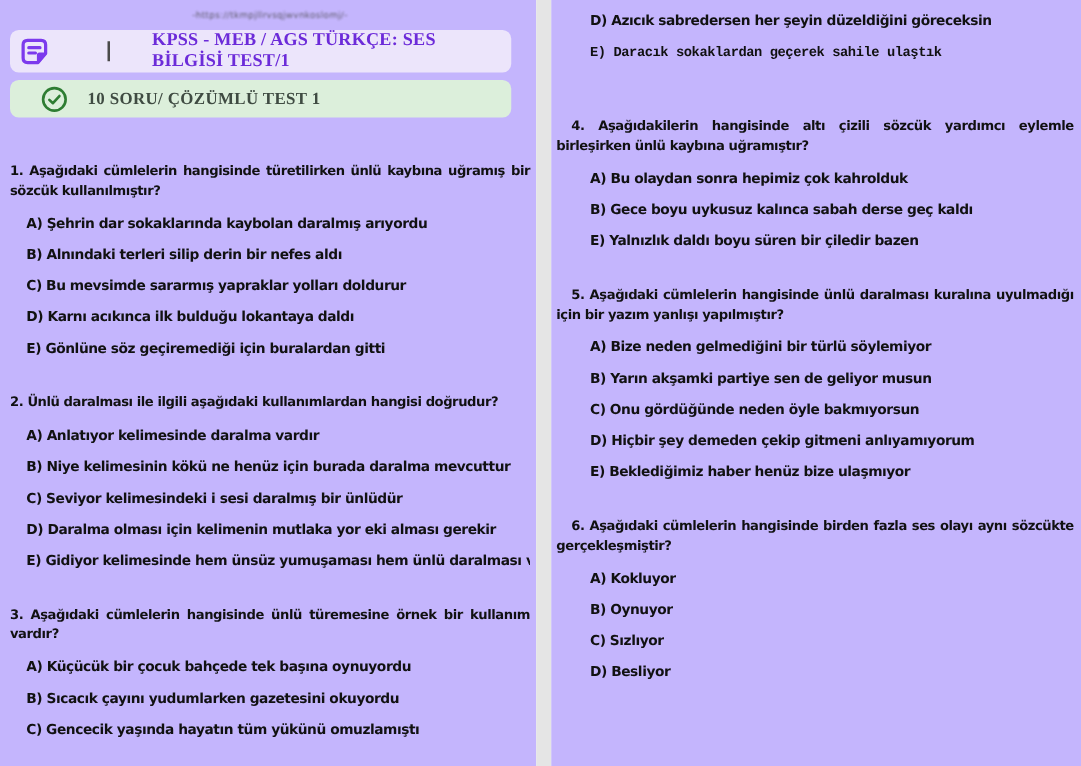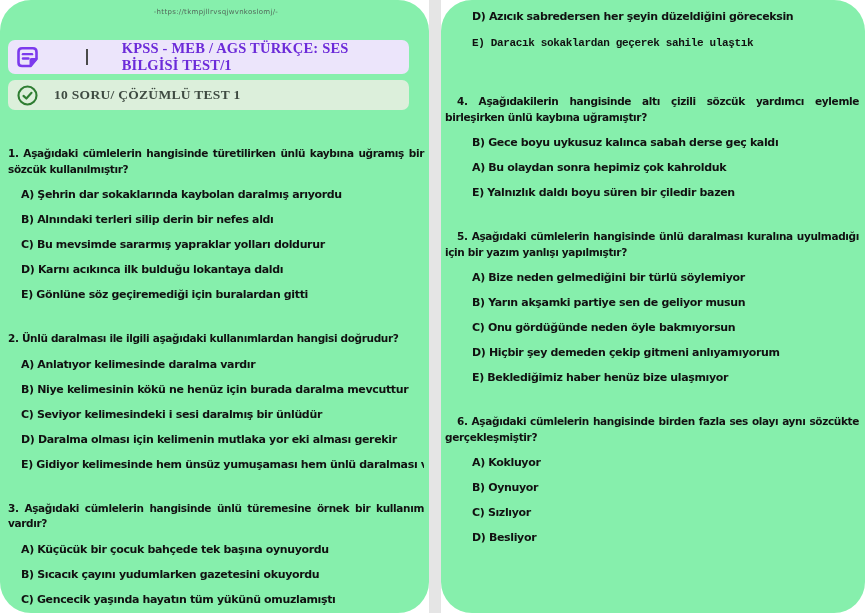--- a/index.html
+++ b/index.html
@@ -1,21 +1,21 @@
 <!DOCTYPE html>
 <html><head>
 <meta charset="utf-8">
 <style>
   * { margin:0; padding:0; box-sizing:border-box; }
   html,body { width:865px; height:613px; background:#ffffff; overflow:hidden; }
   body { font-family:"DejaVu Sans", sans-serif; color:#111; }
 
   .page { display:flex; width:865px; height:613px; }
 
-  .col { background:#86efac;border-radius:31px; }
+  .col { background:#c4b5fd; }
   .col-left  { width:429px; padding:0 5px 0 8px; }
   .divider   { width:12px; background:#e5e5e5; height:613px; flex:0 0 auto; }
   .col-right { width:424px; padding:9px 6px 0 4px; }
 
   
   .watermark {
     margin:8px auto 0 auto;
     text-align:center;
     font-size:7px;
     color:#444;
@@ -23,22 +23,22 @@
     filter:blur(0.7px);
     opacity:0.8;
     height:12px;
   }
 
   
   .badge {
     display:flex; align-items:center;
     width:401px; border-radius:7px;
   }
-  .badge-purple { margin-top:20px; height:34px; background:#ece5fb; padding-left:6px;gap:33px; }
-  .badge-green  { margin-top:6px; height:30px; background:#dcefdb; padding-left:8px; }
+  .badge-purple { margin-top:4px; height:34px; background:#ece5fb; padding-left:6px;gap:33px; }
+  .badge-green  { margin-top:6px; height:30px; background:#dcefdb; padding-left:24px; }
   .badge .icon { display:inline-flex; flex:0 0 auto; }
   .badge-purple .icon { margin-right:12px; }
   .badge-green  .icon { margin-right:15px; }
   .badge-title {
     font-family:"Liberation Serif", serif;
     font-weight:bold; font-size:14.5px; color:#6c2bd9; letter-spacing:0.2px;
   }
   .badge-sub {
     font-family:"Liberation Serif", serif;
     font-weight:bold; font-size:13.5px; color:#3f4b42; letter-spacing:0.3px;
@@ -127,22 +127,22 @@
 
   <div class="divider"></div>
 
   <div class="col col-right">
 
     <p class="option cont-option-first">D) Azıcık sabredersen her şeyin düzeldiğini göreceksin</p>
     <p class="option cont-option">E) Daracık sokaklardan geçerek sahile ulaştık</p>
 
     <div class="question first-right-q">
       <p class="q-text">4. Aşağıdakilerin hangisinde altı çizili sözcük yardımcı eylemle birleşirken ünlü kaybına uğramıştır?</p>
+      <p class="option">A) Bu olaydan sonra hepimiz çok kahrolduk</p>
       <p class="option">B) Gece boyu uykusuz kalınca sabah derse geç kaldı</p>
-      <p class="option">A) Bu olaydan sonra hepimiz çok kahrolduk</p>
       <p class="option">E) Yalnızlık daldı boyu süren bir çiledir bazen</p>
     </div>
 
     <div class="question">
       <p class="q-text">5. Aşağıdaki cümlelerin hangisinde ünlü daralması kuralına uyulmadığı için bir yazım yanlışı yapılmıştır?</p>
       <p class="option">A) Bize neden gelmediğini bir türlü söylemiyor</p>
       <p class="option">B) Yarın akşamki partiye sen de geliyor musun</p>
       <p class="option">C) Onu gördüğünde neden öyle bakmıyorsun</p>
       <p class="option">D) Hiçbir şey demeden çekip gitmeni anlıyamıyorum</p>
       <p class="option">E) Beklediğimiz haber henüz bize ulaşmıyor</p>

